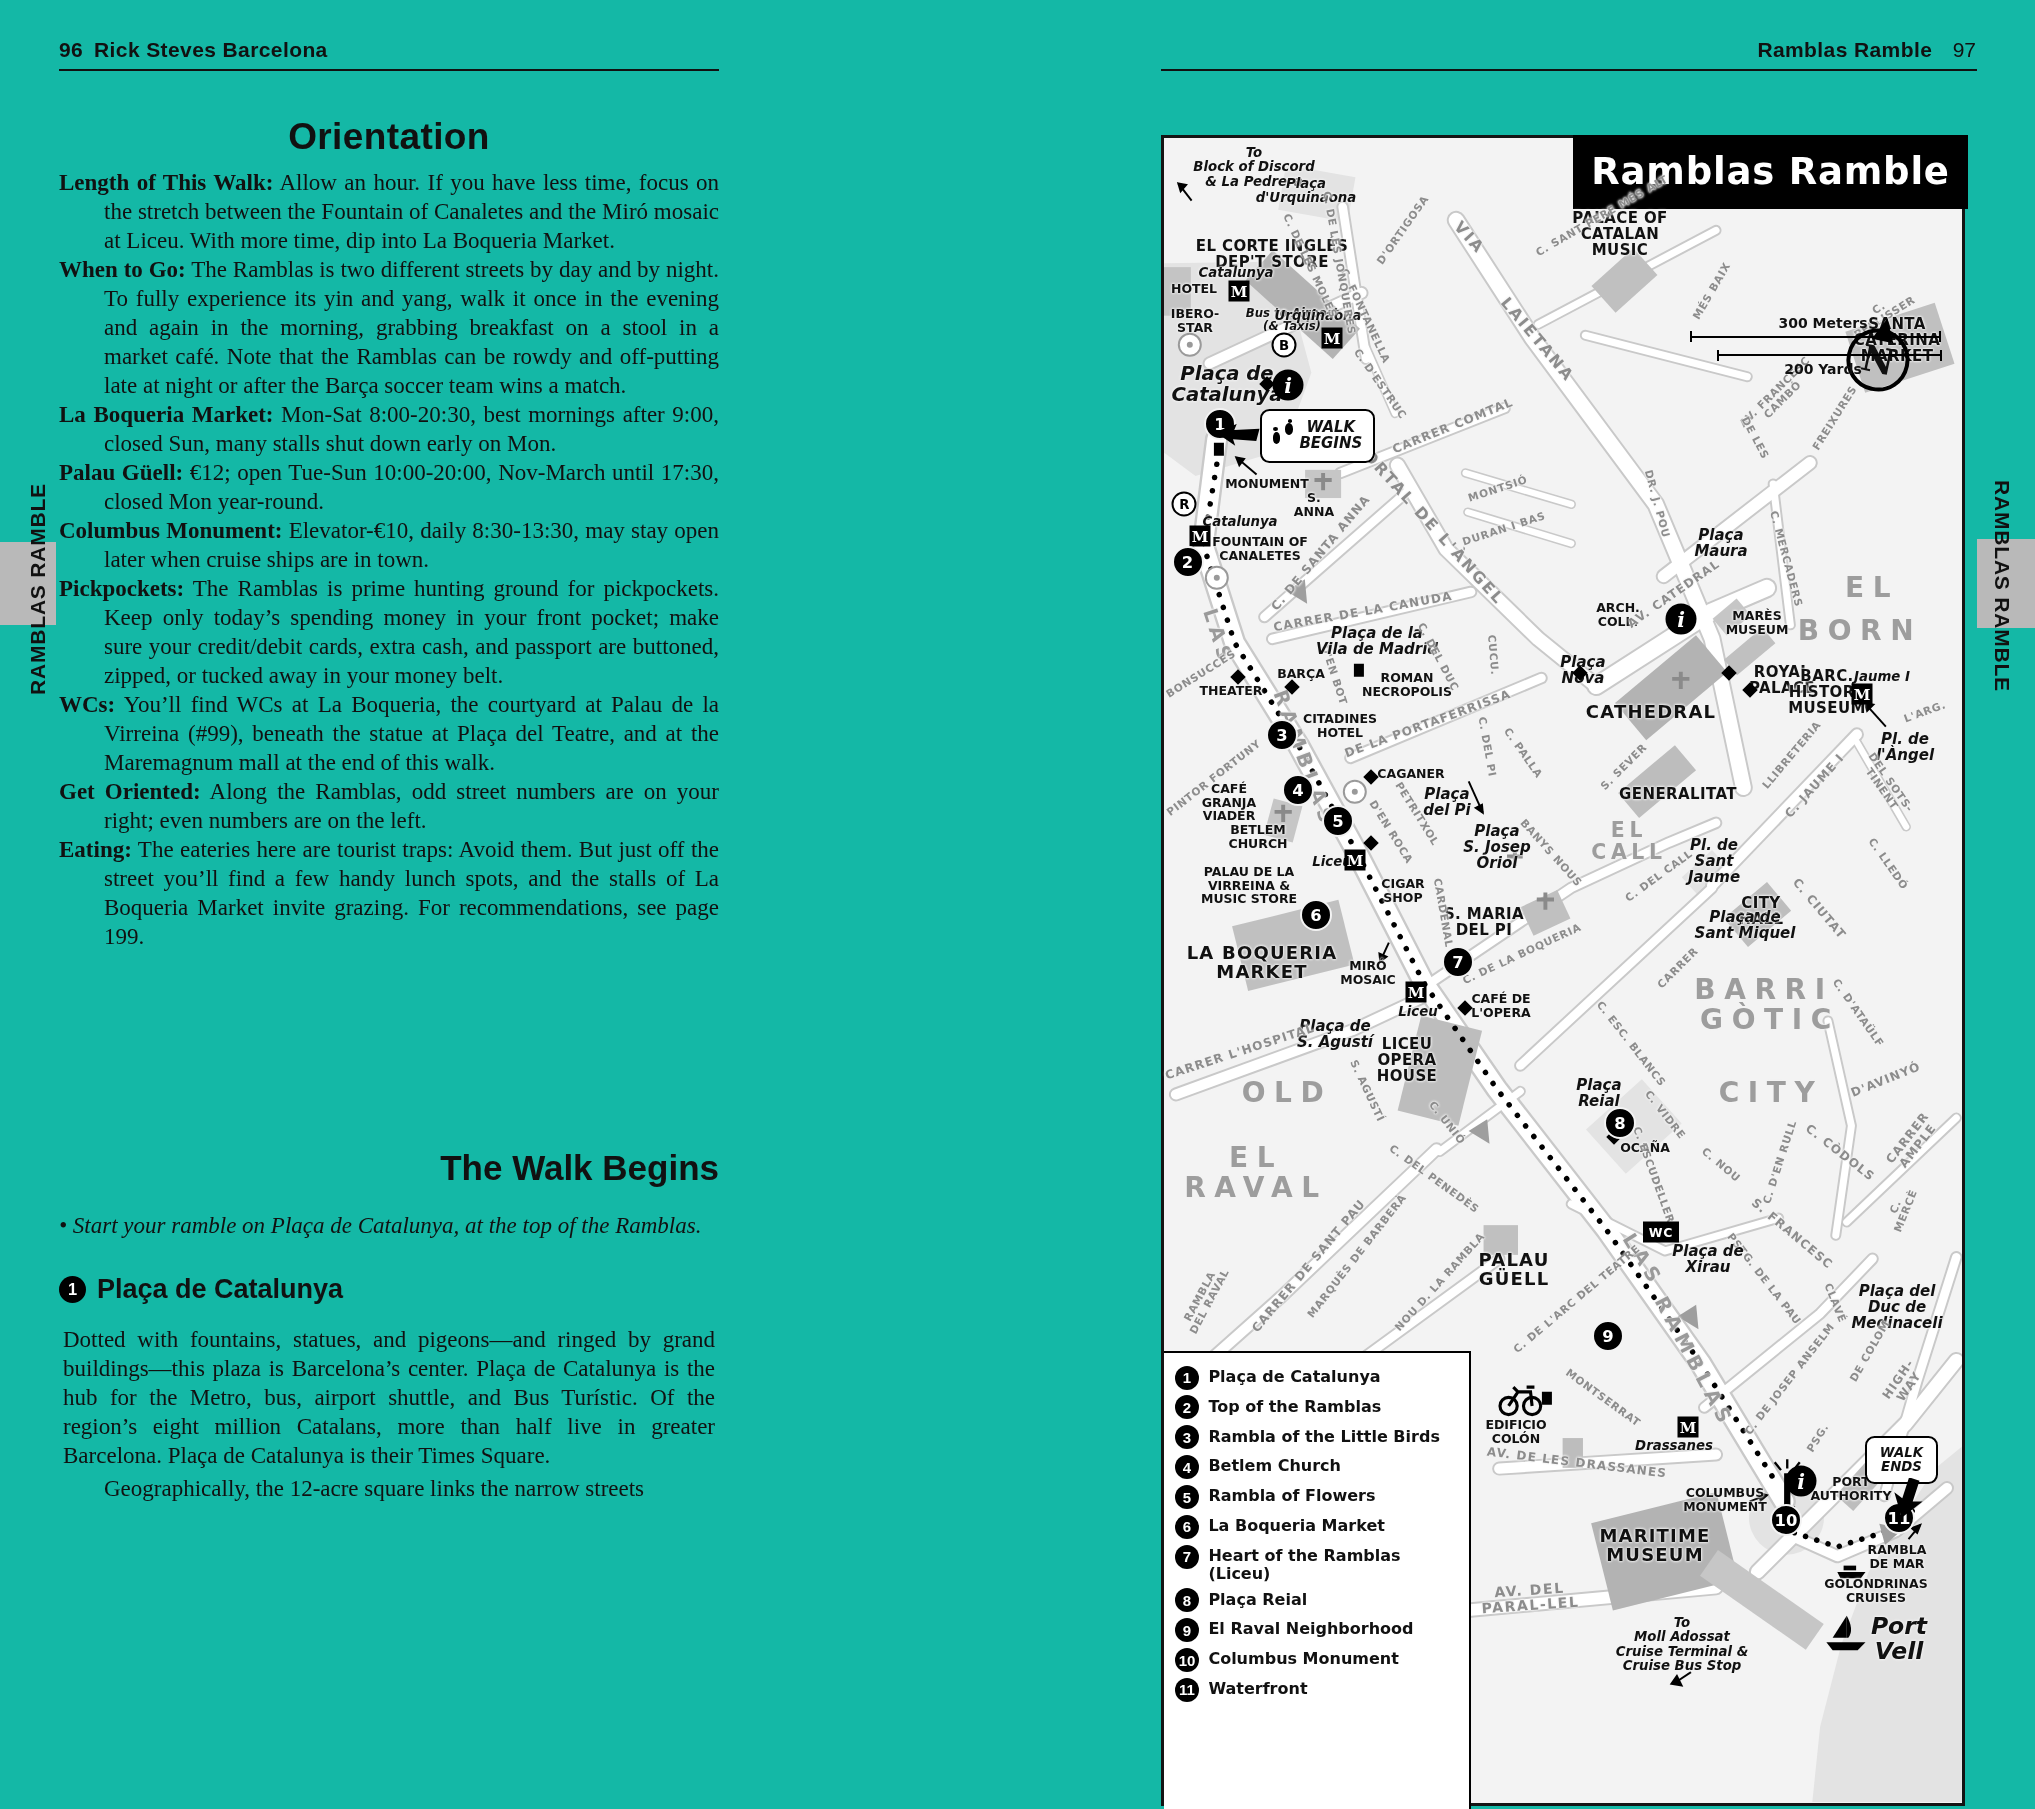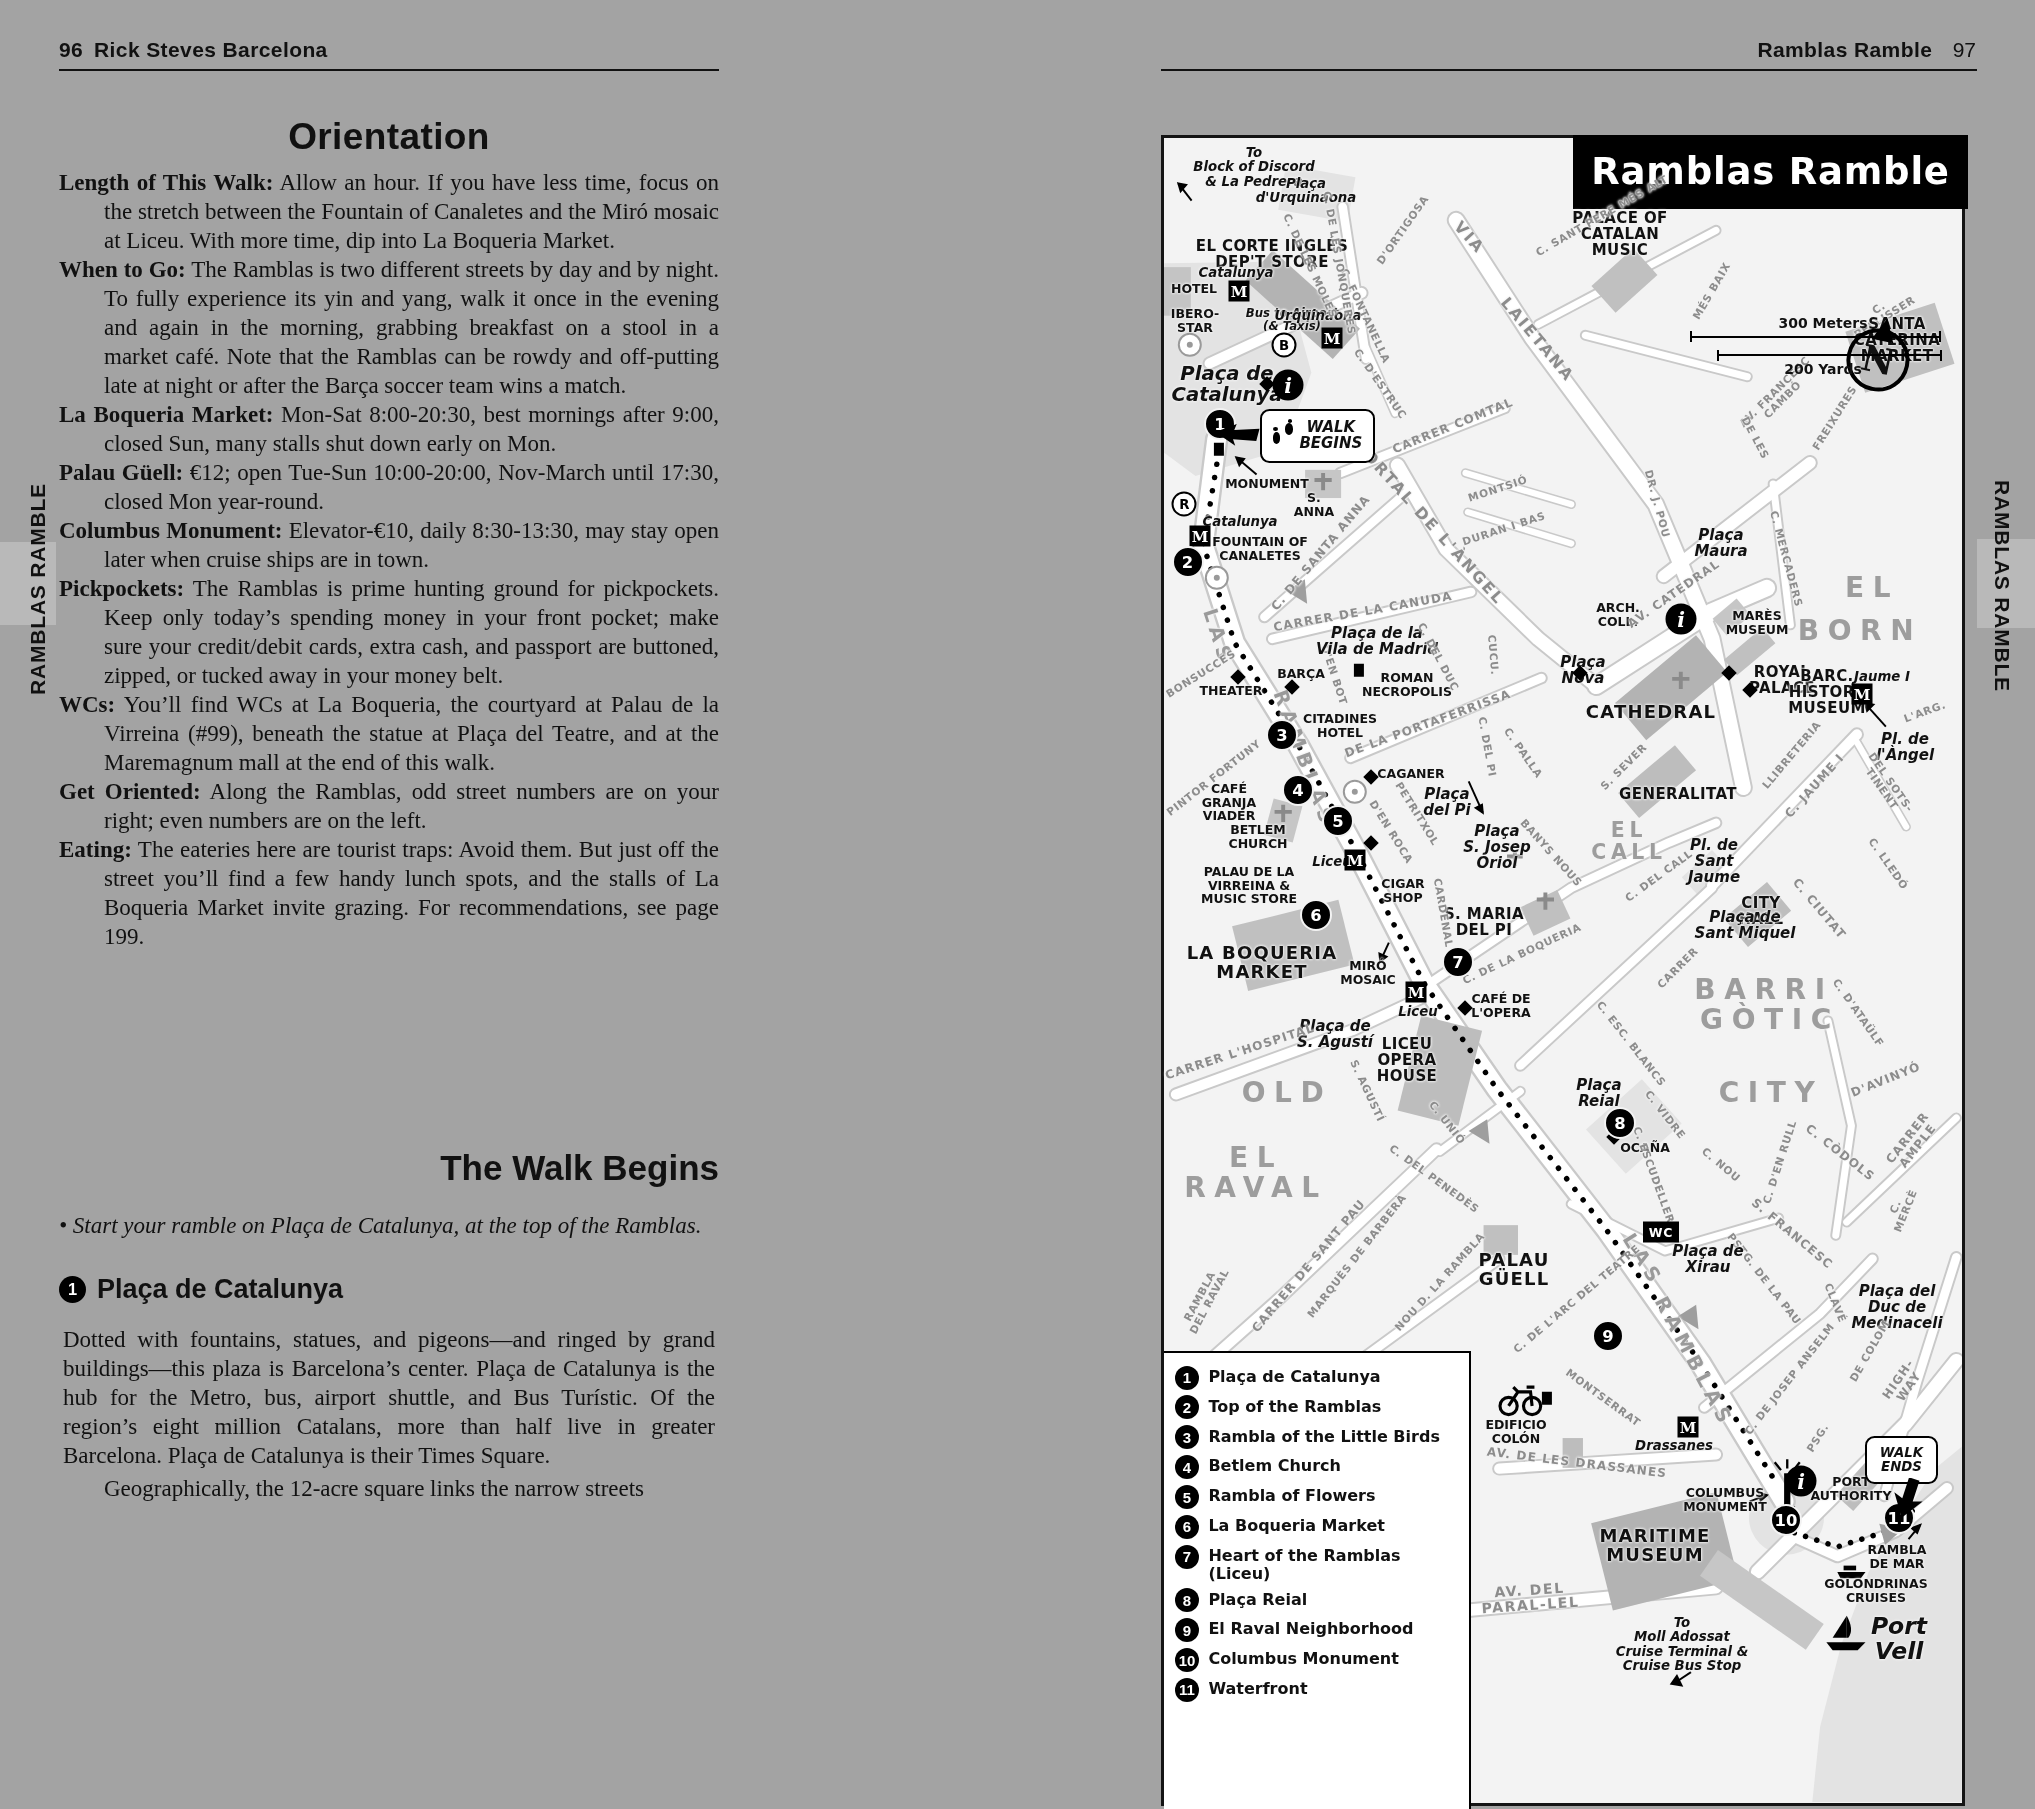--- a/index.html
+++ b/index.html
@@ -1,16 +1,16 @@
 <!DOCTYPE html>
 <html style="font-size:12.5px"><head>
 <meta charset="utf-8">
 <style>
   html,body{margin:0;padding:0;background:#fff;}
-  #page{position:relative;width:2035px;height:1809px;background:#a3a3a3;overflow:hidden;
+  #page{position:relative;width:2035px;height:1809px;background:#14b8a6;overflow:hidden;
         font-family:"Liberation Sans",sans-serif;color:#111;}
   
   .runhead{position:absolute;top:38px;font-size:21px;font-weight:600;letter-spacing:0.4px;}
   #lp-num{left:59px;} #lp-title{left:94px;}
   .rule{position:absolute;height:2px;background:#111;top:69px;}
   #lp-rule{left:59px;width:660px;} #rp-rule{left:1161px;width:816px;}
   #rp-head{position:absolute;top:38px;right:59px;font-size:21px;}
   #rp-head b{font-weight:800;letter-spacing:0.4px;margin-right:20.4px;}
   .col{position:absolute;left:59px;width:660px;}
   #orient-h{top:116px;text-align:center;font-size:37px;font-weight:800;letter-spacing:0.4px;}

